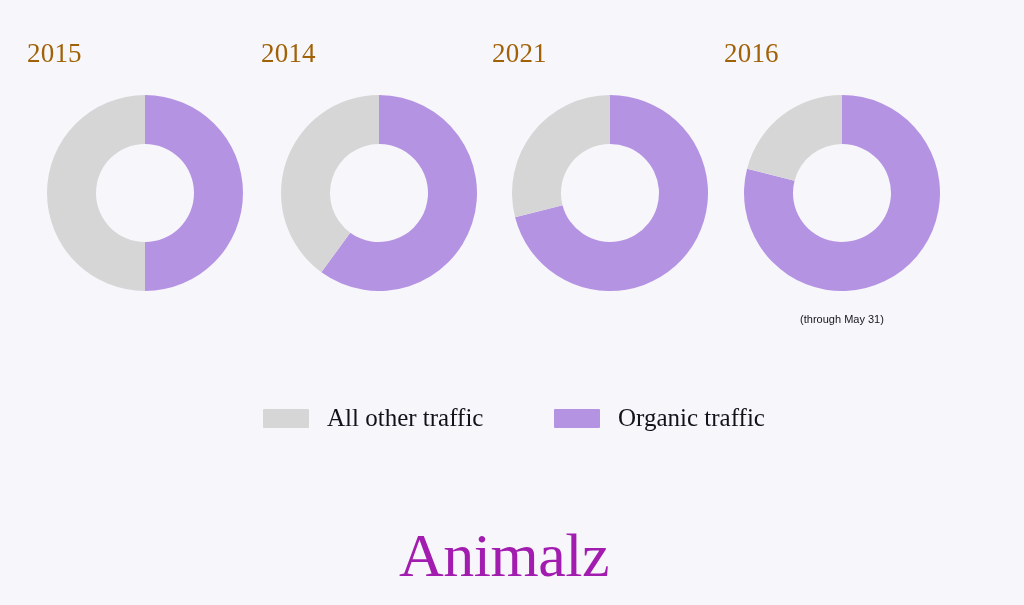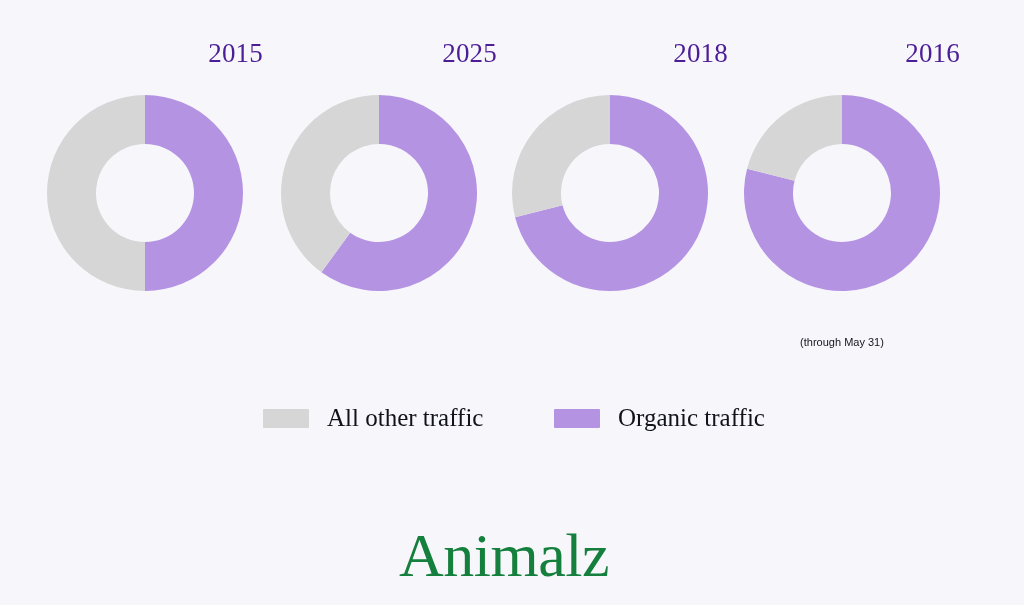--- a/index.html
+++ b/index.html
@@ -34,25 +34,25 @@
   .donut-cell.c0 { left: 27px; }
   .donut-cell.c1 { left: 261px; }
   .donut-cell.c2 { left: 492px; }
   .donut-cell.c3 { left: 724px; }
 
   .year-label {
     position: absolute;
     top: 37px;
     left: 0;
     width: 236px;
-    text-align: right;
+    text-align: left;
     font-family: "Liberation Serif", serif;
     font-size: 27px;
     line-height: 32px;
-    color: #4c1d95;
+    color: #a16207;
     letter-spacing: 0.2px;
   }
   .donut-wrap {
     position: absolute;
     top: 95px;
     left: 50%;
     margin-left: -98px;
     width: 196px;
     height: 196px;
   }
@@ -64,21 +64,20 @@
   .donut-note {
     position: absolute;
     top: 312px;
     left: 0;
     width: 236px;
     text-align: center;
     font-family: "Liberation Sans", sans-serif;
     font-size: 11px;
     line-height: 14px;
     color: #15151c;
-    margin-top: 23px;
   }
 
   #legend {
     position: absolute;
     top: 398px;
     left: 0;
     width: 1024px;
     height: 44px;
   }
   .legend-item {
@@ -107,21 +106,21 @@
 
   #brand-logo {
     position: absolute;
     left: 0;
     top: 518px;
     width: 1008px;
     text-align: center;
     font-family: "Liberation Serif", serif;
     font-size: 62px;
     line-height: 74px;
-    color: #15803d;
+    color: #a21caf;
     letter-spacing: -0.5px;
   }
 </style>
 </head>
 <body style="background: rgb(247, 246, 251);">
 
 <div id="chart-figure">
 
   <div class="donut-row">
 
@@ -130,32 +129,32 @@
       <div class="donut-wrap">
           <svg viewBox="0 0 196 196" class="donut-svg">
             <path d="M 98 0 A 98 98 0 0 1 98 196 L 98 147 A 49 49 0 0 0 98 49 Z" fill="#b593e3"></path>
             <path d="M 98 196 A 98 98 0 0 1 97.99999999999999 0 L 97.99999999999999 49 A 49 49 0 0 0 98 147 Z" fill="#d6d6d6"></path>
           </svg>
         </div>
       <div class="donut-note"></div>
     </div>
 
     <div class="donut-cell c1">
-      <div class="year-label">2025</div>
+      <div class="year-label">2014</div>
       <div class="donut-wrap">
           <svg viewBox="0 0 196 196" class="donut-svg">
             <path d="M 98 0 A 98 98 0 1 1 40.397045275337646 177.28366544874484 L 69.19852263766882 137.64183272437242 A 49 49 0 1 0 98 49 Z" fill="#b593e3"></path>
             <path d="M 40.397045275337646 177.28366544874484 A 98 98 0 0 1 97.99999999999999 0 L 97.99999999999999 49 A 49 49 0 0 0 69.19852263766882 137.64183272437242 Z" fill="#d6d6d6"></path>
           </svg>
         </div>
       <div class="donut-note"></div>
     </div>
 
     <div class="donut-cell c2">
-      <div class="year-label">2018</div>
+      <div class="year-label">2021</div>
       <div class="donut-wrap">
           <svg viewBox="0 0 196 196" class="donut-svg">
             <path d="M 98 0 A 98 98 0 1 1 3.0788502093941474 122.37160894215577 L 50.539425104697074 110.18580447107789 A 49 49 0 1 0 98 49 Z" fill="#b593e3"></path>
             <path d="M 3.0788502093941474 122.37160894215577 A 98 98 0 0 1 97.99999999999999 0 L 97.99999999999999 49 A 49 49 0 0 0 50.539425104697074 110.18580447107789 Z" fill="#d6d6d6"></path>
           </svg>
         </div>
       <div class="donut-note"></div>
     </div>
 
     <div class="donut-cell c3">

